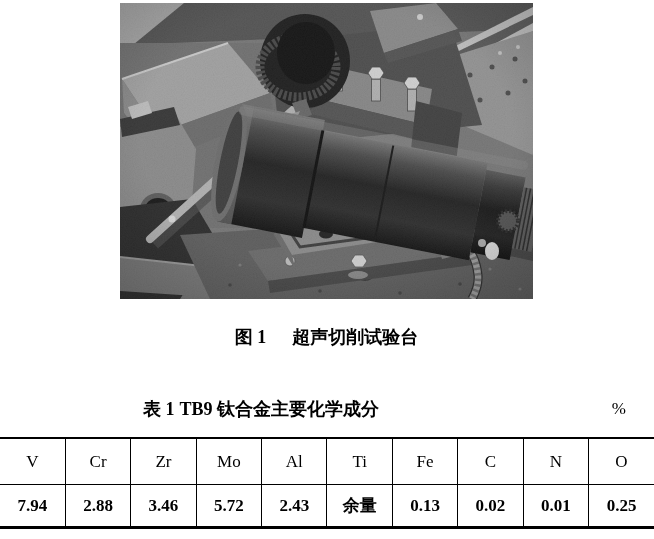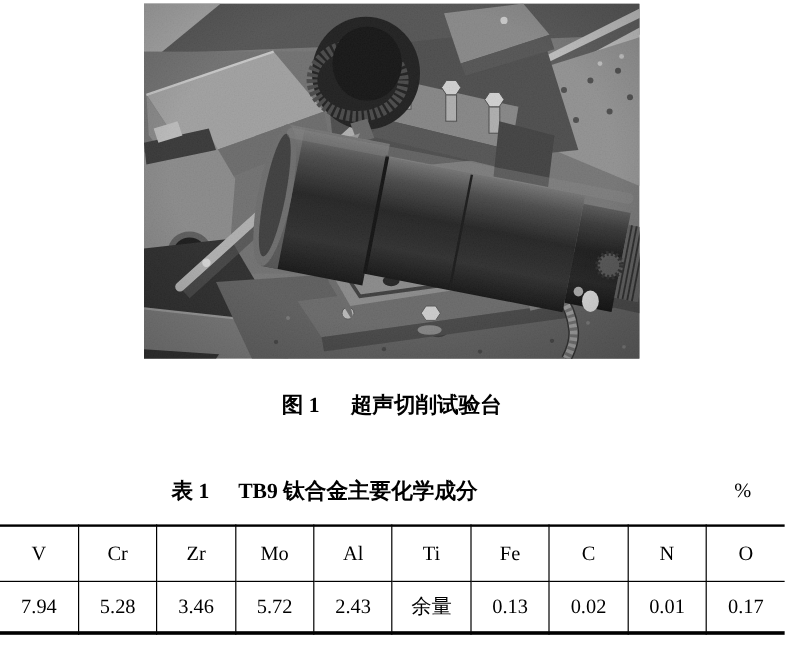--- a/index.html
+++ b/index.html
@@ -16,36 +16,36 @@
     position:absolute;left:120px;top:326px;width:413px;
     text-align:center;font-weight:bold;font-size:18px;line-height:22px;
     white-space:nowrap;
   }
   .fig-caption .cap-label{margin-right:26px;}
   .tbl-caption{
     position:absolute;left:0;top:397px;width:654px;height:24px;
     font-size:18px;line-height:24px;font-weight:bold;white-space:nowrap;
   }
   .tbl-caption .cap-left{position:absolute;left:143px;top:0;}
-  .tbl-caption .cap-label{margin-right:24px;}
+  .tbl-caption .cap-label{margin-right:5px;}
   .tbl-caption .cap-unit{
     position:absolute;right:28px;top:0;font-weight:normal;font-size:17px;
   }
   table.comp{
     position:absolute;left:0;top:437px;width:654px;
     border-collapse:collapse;table-layout:fixed;
     border-top:2.5px solid #000;border-bottom:3px solid #000;
   }
   table.comp th,table.comp td{
     text-align:center;vertical-align:middle;padding:0;
     font-weight:normal;font-size:17px;
     border-left:1.2px solid #000;border-right:1.2px solid #000;
   }
   table.comp th{height:45px;border-bottom:1.5px solid #000;}
-  table.comp td{height:41px;}
+  table.comp td{height:41px;font-weight:bold;}
   table.comp th:first-child,table.comp td:first-child{border-left:none;}
   table.comp th:last-child,table.comp td:last-child{border-right:none;}
 </style>
 </head>
 <body>
 
 <div class="photo-wrap">
 <svg viewBox="0 0 413 296" xmlns="http://www.w3.org/2000/svg">
   <defs>
     <linearGradient id="cylGrad" x1="0" y1="0" x2="0" y2="1">
@@ -227,24 +227,24 @@
       <th>Ti</th>
       <th>Fe</th>
       <th>C</th>
       <th>N</th>
       <th>O</th>
     </tr>
   </thead>
   <tbody>
     <tr>
       <td>7.94</td>
-      <td>5.28</td>
+      <td>2.88</td>
       <td>3.46</td>
       <td>5.72</td>
       <td>2.43</td>
       <td>余量</td>
       <td>0.13</td>
       <td>0.02</td>
       <td>0.01</td>
-      <td>0.17</td>
+      <td>0.25</td>
     </tr>
   </tbody>
 </table>
 
 </body></html>

